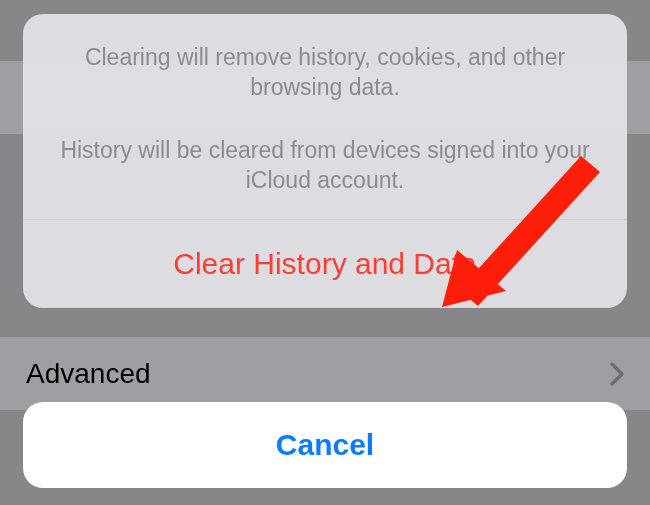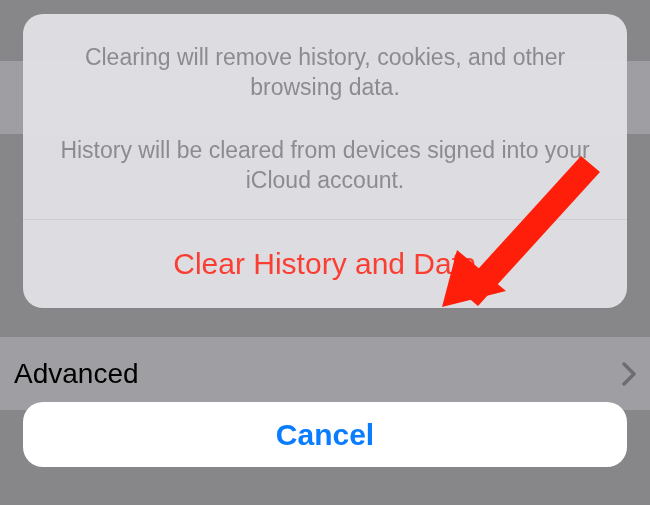--- a/index.html
+++ b/index.html
@@ -23,21 +23,21 @@
     .bg-row {
       position: absolute;
       left: 0;
       right: 0;
       height: 75px;
       background: #9f9ea2;
       border-top: 1px solid #85858a;
       border-bottom: 1px solid #85858a;
       display: flex;
       align-items: center;
-      padding: 0 14px;
+      padding: 0 26px;
       color: #000;
       font-size: 28px;
     }
     .bg-row1 { top: 60px; }
     .bg-row2 { top: 336px; }
     .bg-chevron {
       margin-left: auto;
       color: #6e6e72;
     }
     .bg-chevron svg { display:block; }
@@ -76,21 +76,21 @@
       background: transparent;
       cursor: pointer;
     }
 
     
     .sheet-cancel {
       position: absolute;
       left: 23px;
       right: 23px;
       top: 402px;
-      height: 65px;
+      height: 86px;
       border-radius: 20px;
       background: #ffffff;
       display: flex;
       align-items: center;
       justify-content: center;
       font-size: 30px;
       font-weight: 600;
       color: #0a7cff;
       cursor: pointer;
     }

